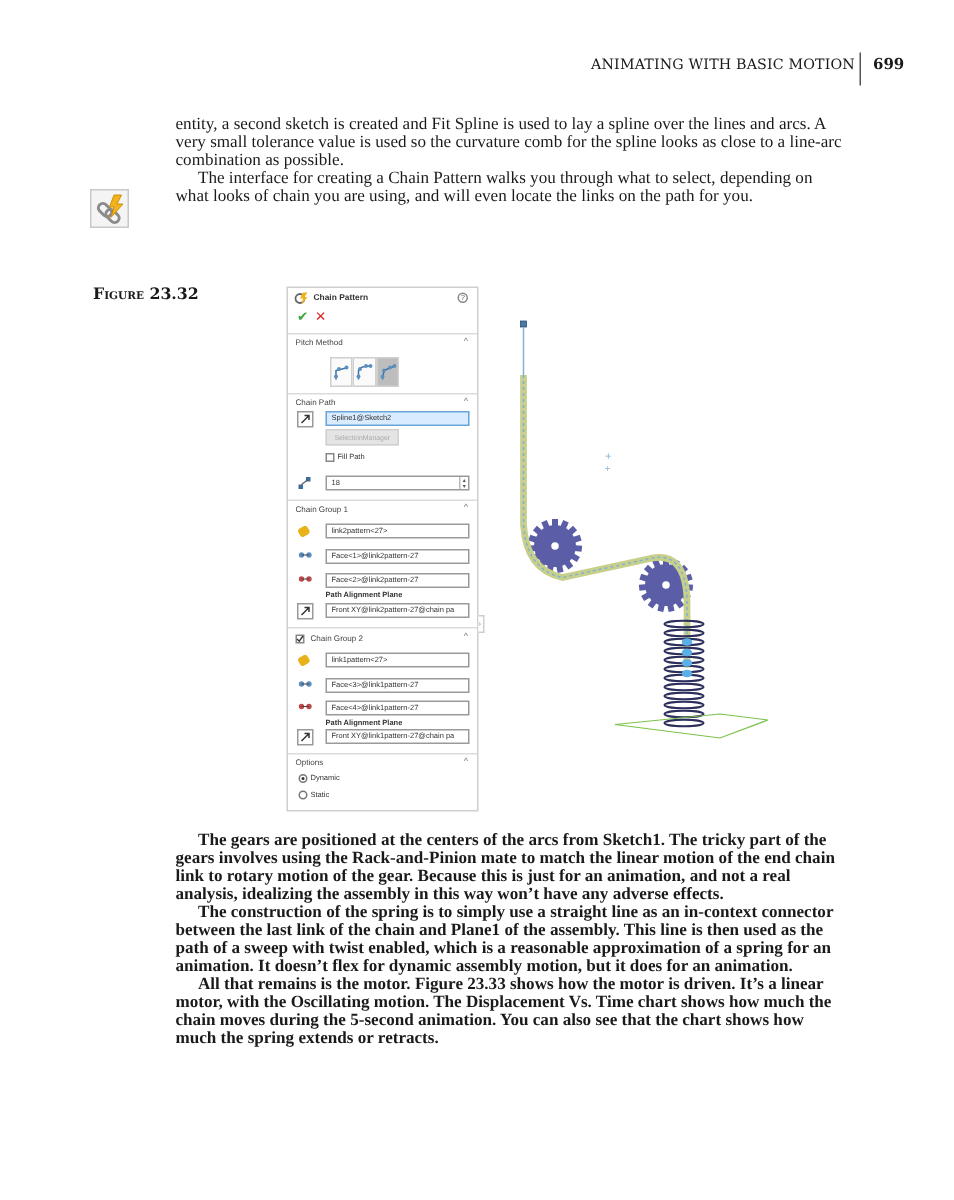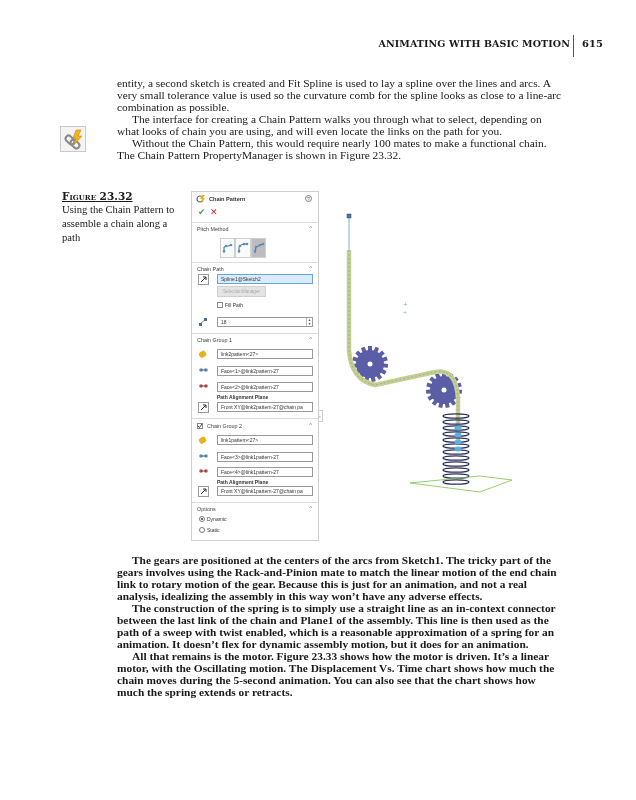--- a/index.html
+++ b/index.html
@@ -1,31 +1,31 @@
 <!DOCTYPE html>
 <html><head>
 <meta charset="utf-8">
 <style>
   * { box-sizing: border-box; margin: 0; padding: 0; }
   html, body { width: 636px; height: 800px; background: #ffffff; overflow: hidden; }
   body { position: relative; font-family: "Liberation Serif", "DejaVu Serif", serif; color: #1a1a1a; }
 
   .running-head { position: absolute; top: 35px; left: 0; width: 636px; height: 20px; }
-  .running-title { position: absolute; right: 66px; top: 3px; font-size: 10.5px; letter-spacing: 0.1px; font-family: "DejaVu Serif", serif; font-size: 9.5px; font-weight: bold; }
+  .running-title { position: absolute; right: 66px; top: 3px; font-size: 10.5px; letter-spacing: 0.1px; font-family: "DejaVu Serif", serif; font-size: 9.5px; }
   .head-rule { position: absolute; left: 573px; top: 0; width: 1px; height: 22px; background: #555; }
   .page-num { position: absolute; left: 582px; top: 3px; font-weight: bold; font-size: 10px; font-family: "DejaVu Serif", serif; }
 
   .body-text { position: absolute; left: 117px; width: 448px; font-size: 11.4px; line-height: 12px; }
   .body-text p { text-indent: 0; }
   .body-text p.indent { text-indent: 15px; }
 
   .margin-icon { position: absolute; left: 60px; top: 126px; width: 26px; height: 26px; border: 1px solid #c9c9c9; background: #f4f4f4; }
 
   .fig-caption { position: absolute; left: 62px; top: 189px; width: 125px; font-size: 10.6px; line-height: 14px; }
-  .fig-label { font-family: "DejaVu Serif", serif; font-weight: bold; font-variant: small-caps; font-size: 10.5px; text-decoration: underline; }
+  .fig-label { font-family: "DejaVu Serif", serif; font-weight: bold; font-variant: small-caps; font-size: 10.5px; }
 
   
   .pm { position: absolute; left: 191px; top: 191px; width: 128px; height: 350px; background: #fff; border: 1px solid #cfcfcf; font-family: "Liberation Sans", "DejaVu Sans", sans-serif; font-size: 5.4px; color: #333; }
   .pm-title-row { position: absolute; left: 0; top: 0; width: 100%; height: 14px; }
   .pm-title { position: absolute; left: 17px; top: 4px; font-weight: bold; font-size: 5.6px; }
   .pm-title-icon { position: absolute; left: 4px; top: 2px; width: 11px; height: 10px; }
   .pm-help { position: absolute; right: 6px; top: 3px; width: 7px; height: 7px; border: 1px solid #888; border-radius: 50%; font-size: 5px; text-align: center; line-height: 6px; color: #555; }
   .pm-ok { position: absolute; left: 6px; top: 15px; color: #3aa63a; font-size: 9px; font-family: "DejaVu Sans", sans-serif; }
   .pm-cancel { position: absolute; left: 18px; top: 15px; color: #d22; font-size: 9px; font-family: "DejaVu Sans", sans-serif; }
 
@@ -51,42 +51,40 @@
 
   
   .graphic { position: absolute; left: 330px; top: 200px; width: 190px; height: 300px; }
 </style>
 </head>
 <body>
 
 <div class="running-head">
   <span class="running-title">ANIMATING WITH BASIC MOTION</span>
   <span class="head-rule"></span>
-  <span class="page-num">615</span>
+  <span class="page-num">699</span>
 </div>
 
 <div class="body-text" style="top:77px;">
   <p>entity, a second sketch is created and Fit Spline is used to lay a spline over the lines and arcs. A very small tolerance value is used so the curvature comb for the spline looks as close to a line-arc combination as possible.</p>
   <p class="indent">The interface for creating a Chain Pattern walks you through what to select, depending on what looks of chain you are using, and will even locate the links on the path for you.</p>
-  <p class="indent">Without the Chain Pattern, this would require nearly 100 mates to make a functional chain. The Chain Pattern PropertyManager is shown in Figure 23.32.</p>
 </div>
 
 <div class="margin-icon">
   <svg width="26" height="26" viewBox="0 0 26 26">
     <g fill="none" stroke="#8a8a8a" stroke-width="2">
       <rect x="4" y="10" width="10" height="6" rx="3" transform="rotate(45 9 13)"></rect>
       <rect x="9" y="14" width="10" height="6" rx="3" transform="rotate(45 14 17)"></rect>
     </g>
     <path d="M15 3 L20 3 L17 9 L21 9 L13 18 L15 11 L12 11 Z" fill="#f2b21c" stroke="#c98a00" stroke-width="0.6"></path>
   </svg>
 </div>
 
 <div class="fig-caption">
   <div class="fig-label">Figure 23.32</div>
-  <div>Using the Chain Pattern to assemble a chain along a path</div>
 </div>
 
 <div class="pm">
   <div class="pm-title-row">
     <span class="pm-title-icon">
       <svg width="11" height="10" viewBox="0 0 11 10">
           <circle cx="4" cy="5" r="3" fill="none" stroke="#666" stroke-width="1.2"></circle>
           <path d="M6 1 L9 1 L7 4 L9 4 L5 9 L6 5 L4 5 Z" fill="#f2b21c"></path>
         </svg>
     </span>

